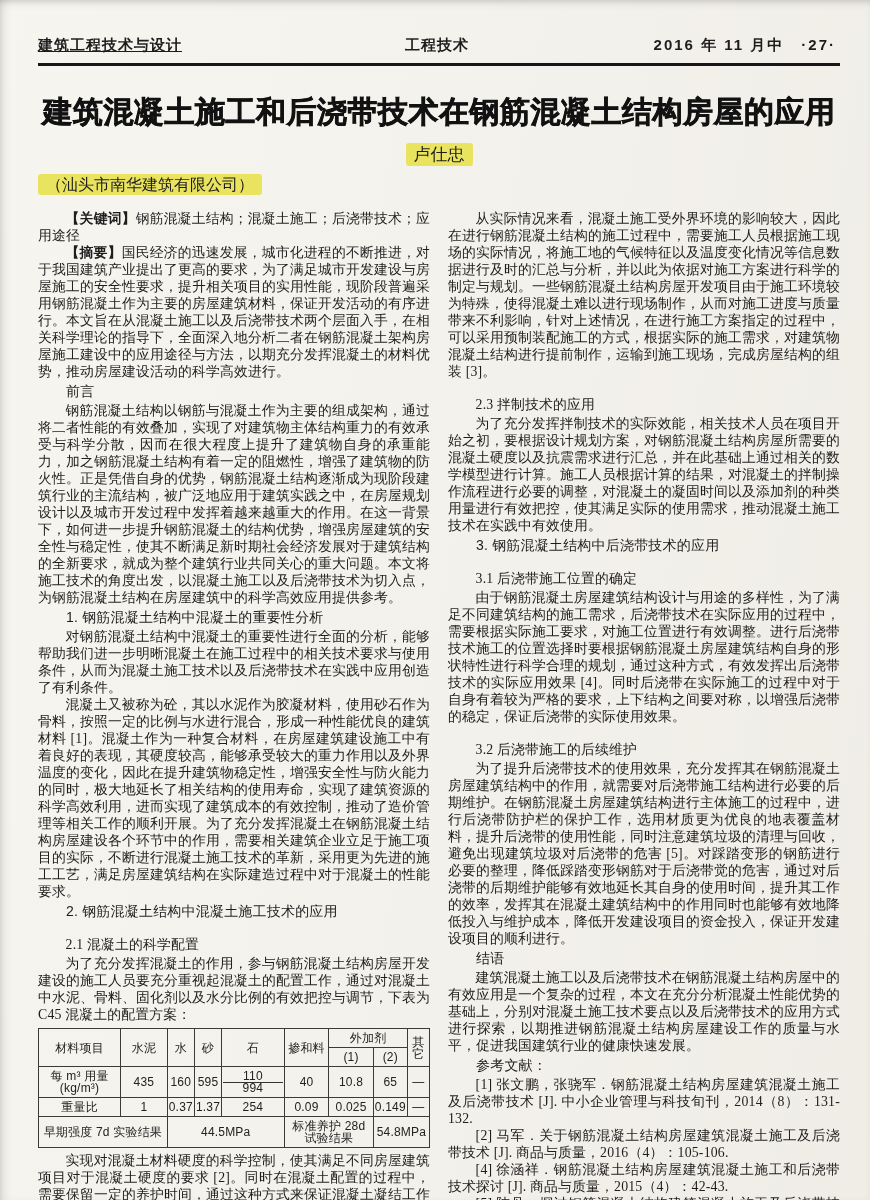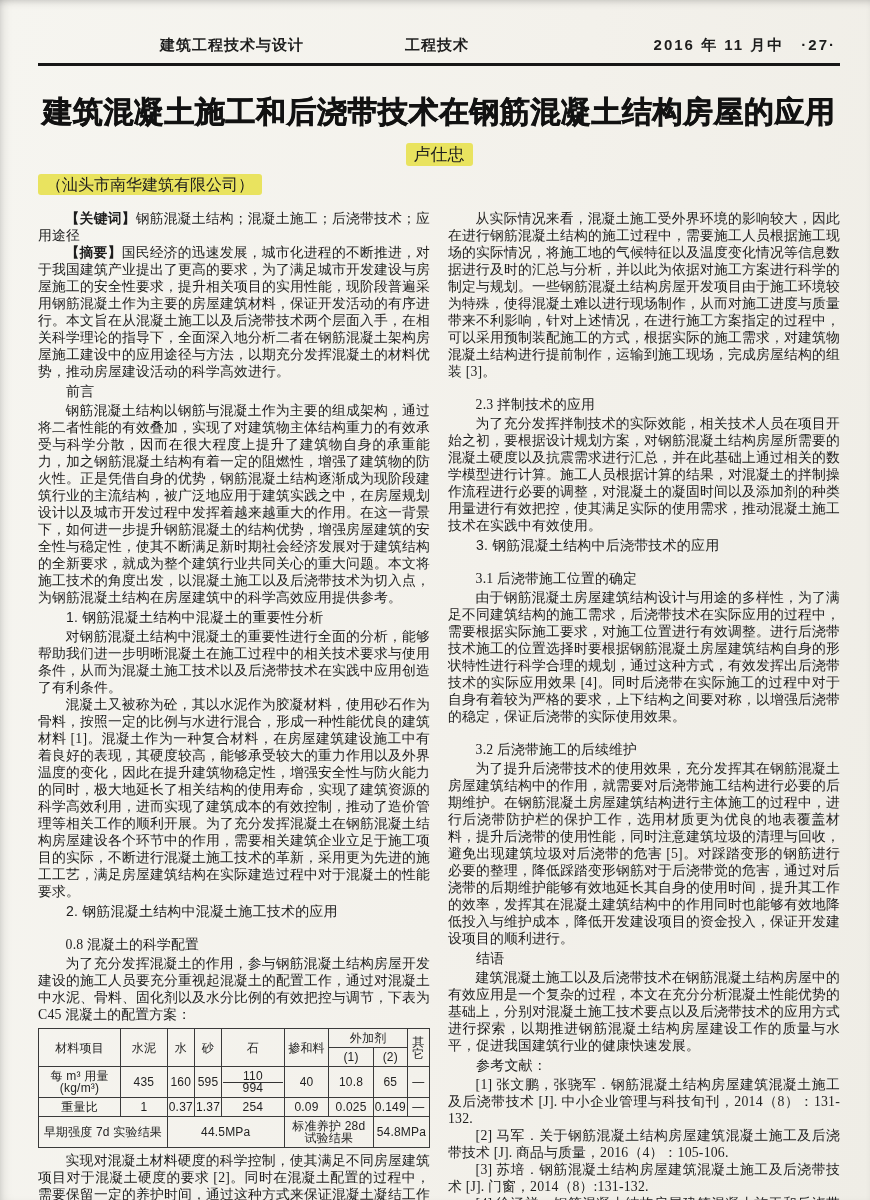--- a/index.html
+++ b/index.html
@@ -14,21 +14,21 @@
     color:#1d1d1d;
     font-family:"Liberation Serif","DejaVu Serif",serif;
     overflow:hidden;
   }
   .jhead{
     display:flex;align-items:baseline;
     font-family:"Liberation Sans","DejaVu Sans",sans-serif;
     font-weight:bold;font-size:15px;letter-spacing:1px;
     padding:6px 4px 6px 0;
   }
-  .jhead .left{flex:1;text-align:right;}
+  .jhead .left{flex:1;text-align:left;text-decoration:underline;}
   .jhead .center{flex:1;text-align:center;}
   .jhead .right{flex:1;text-align:right;letter-spacing:2px;}
   .hrule{height:3px;background:#171717;margin:2px 0 0 0;}
   .title{
     font-family:"Liberation Sans","DejaVu Sans",sans-serif;
     font-weight:900;font-size:30px;letter-spacing:0.5px;
     text-align:center;margin:26px 0 10px 0;
     color:#121212;
     -webkit-text-stroke:0.6px #121212;
   }
@@ -95,21 +95,21 @@
       <p class="para abstract-block"><b class="lbl">【摘要】</b><span class="body-run">国民经济的迅速发展，城市化进程的不断推进，对于我国建筑产业提出了更高的要求，为了满足城市开发建设与房屋施工的安全性要求，提升相关项目的实用性能，现阶段普遍采用钢筋混凝土作为主要的房屋建筑材料，保证开发活动的有序进行。本文旨在从混凝土施工以及后浇带技术两个层面入手，在相关科学理论的指导下，全面深入地分析二者在钢筋混凝土架构房屋施工建设中的应用途径与方法，以期充分发挥混凝土的材料优势，推动房屋建设活动的科学高效进行。</span></p>
 
       <h3 class="sec">前言</h3>
       <p class="para">钢筋混凝土结构以钢筋与混凝土作为主要的组成架构，通过将二者性能的有效叠加，实现了对建筑物主体结构重力的有效承受与科学分散，因而在很大程度上提升了建筑物自身的承重能力，加之钢筋混凝土结构有着一定的阻燃性，增强了建筑物的防火性。正是凭借自身的优势，钢筋混凝土结构逐渐成为现阶段建筑行业的主流结构，被广泛地应用于建筑实践之中，在房屋规划设计以及城市开发过程中发挥着越来越重大的作用。在这一背景下，如何进一步提升钢筋混凝土的结构优势，增强房屋建筑的安全性与稳定性，使其不断满足新时期社会经济发展对于建筑结构的全新要求，就成为整个建筑行业共同关心的重大问题。本文将施工技术的角度出发，以混凝土施工以及后浇带技术为切入点，为钢筋混凝土结构在房屋建筑中的科学高效应用提供参考。</p>
 
       <h3 class="sec">1. 钢筋混凝土结构中混凝土的重要性分析</h3>
       <p class="para">对钢筋混凝土结构中混凝土的重要性进行全面的分析，能够帮助我们进一步明晰混凝土在施工过程中的相关技术要求与使用条件，从而为混凝土施工技术以及后浇带技术在实践中应用创造了有利条件。</p>
       <p class="para">混凝土又被称为砼，其以水泥作为胶凝材料，使用砂石作为骨料，按照一定的比例与水进行混合，形成一种性能优良的建筑材料 [1]。混凝土作为一种复合材料，在房屋建筑建设施工中有着良好的表现，其硬度较高，能够承受较大的重力作用以及外界温度的变化，因此在提升建筑物稳定性，增强安全性与防火能力的同时，极大地延长了相关结构的使用寿命，实现了建筑资源的科学高效利用，进而实现了建筑成本的有效控制，推动了造价管理等相关工作的顺利开展。为了充分发挥混凝土在钢筋混凝土结构房屋建设各个环节中的作用，需要相关建筑企业立足于施工项目的实际，不断进行混凝土施工技术的革新，采用更为先进的施工工艺，满足房屋建筑结构在实际建造过程中对于混凝土的性能要求。</p>
 
       <h3 class="sec">2. 钢筋混凝土结构中混凝土施工技术的应用</h3>
-      <h4 class="sub">0.8 混凝土的科学配置</h4>
+      <h4 class="sub">2.1 混凝土的科学配置</h4>
       <p class="para">为了充分发挥混凝土的作用，参与钢筋混凝土结构房屋开发建设的施工人员要充分重视起混凝土的配置工作，通过对混凝土中水泥、骨料、固化剂以及水分比例的有效把控与调节，下表为 C45 混凝土的配置方案：</p>
 
       <table class="mix">
         <tbody>
           <tr>
             <td class="lab" rowspan="2">材料项目</td>
             <td rowspan="2">水泥</td>
             <td rowspan="2">水</td>
             <td rowspan="2">砂</td>
             <td rowspan="2">石</td>
@@ -175,20 +175,19 @@
       <h4 class="sub">3.2 后浇带施工的后续维护</h4>
       <p class="para">为了提升后浇带技术的使用效果，充分发挥其在钢筋混凝土房屋建筑结构中的作用，就需要对后浇带施工结构进行必要的后期维护。在钢筋混凝土房屋建筑结构进行主体施工的过程中，进行后浇带防护栏的保护工作，选用材质更为优良的地表覆盖材料，提升后浇带的使用性能，同时注意建筑垃圾的清理与回收，避免出现建筑垃圾对后浇带的危害 [5]。对踩踏变形的钢筋进行必要的整理，降低踩踏变形钢筋对于后浇带觉的危害，通过对后浇带的后期维护能够有效地延长其自身的使用时间，提升其工作的效率，发挥其在混凝土建筑结构中的作用同时也能够有效地降低投入与维护成本，降低开发建设项目的资金投入，保证开发建设项目的顺利进行。</p>
 
       <h3 class="sec">结语</h3>
       <p class="para">建筑混凝土施工以及后浇带技术在钢筋混凝土结构房屋中的有效应用是一个复杂的过程，本文在充分分析混凝土性能优势的基础上，分别对混凝土施工技术要点以及后浇带技术的应用方式进行探索，以期推进钢筋混凝土结构房屋建设工作的质量与水平，促进我国建筑行业的健康快速发展。</p>
 
       <h3 class="sec">参考文献：</h3>
       <div class="refs">
         <p class="ref-item">[1] 张文鹏，张骁军．钢筋混凝土结构房屋建筑混凝土施工及后浇带技术 [J]. 中小企业管理与科技旬刊，2014（8）：131-132.</p>
         <p class="ref-item">[2] 马军．关于钢筋混凝土结构房屋建筑混凝土施工及后浇带技术 [J]. 商品与质量，2016（4）：105-106.</p>
-        <p class="ref-item">[3] 苏培．钢筋混凝土结构房屋建筑混凝土施工及后浇带技术 [J]. 门窗，2014（8）:131-132.</p>
         <p class="ref-item">[4] 徐涵祥．钢筋混凝土结构房屋建筑混凝土施工和后浇带技术探讨 [J]. 商品与质量，2015（4）：42-43.</p>
         <p class="ref-item">[5] 陆丹．探讨钢筋混凝土结构建筑混凝土施工及后浇带技术 [J]. 建筑知识：学术刊，2014（B08）:315-315.</p>
       </div>
     </div>
 
   </div>
 </div>
 
 </body></html>

